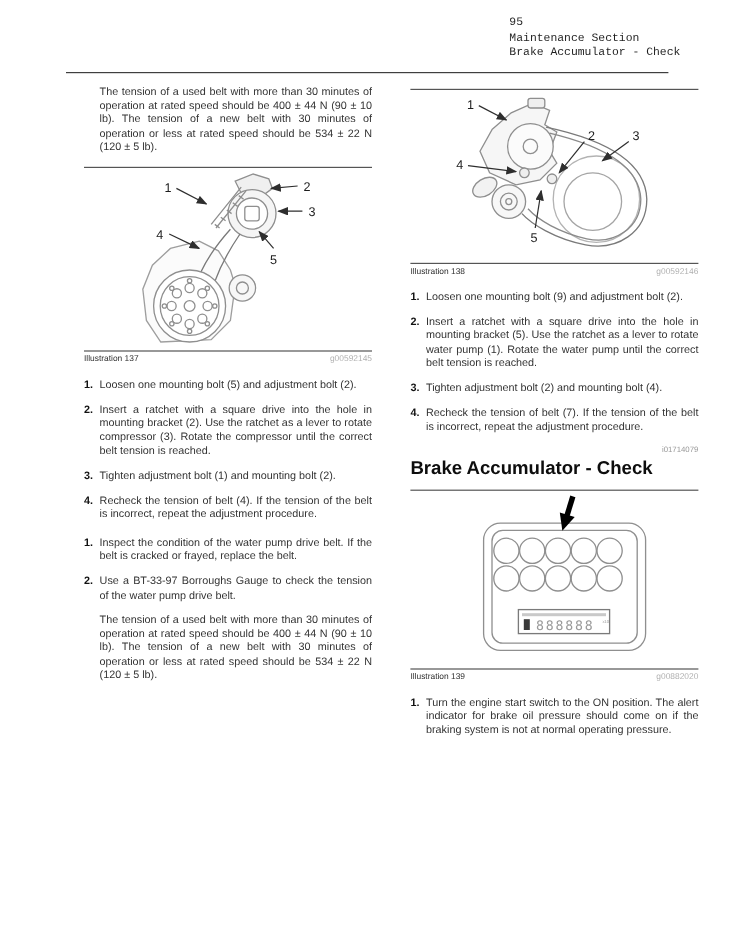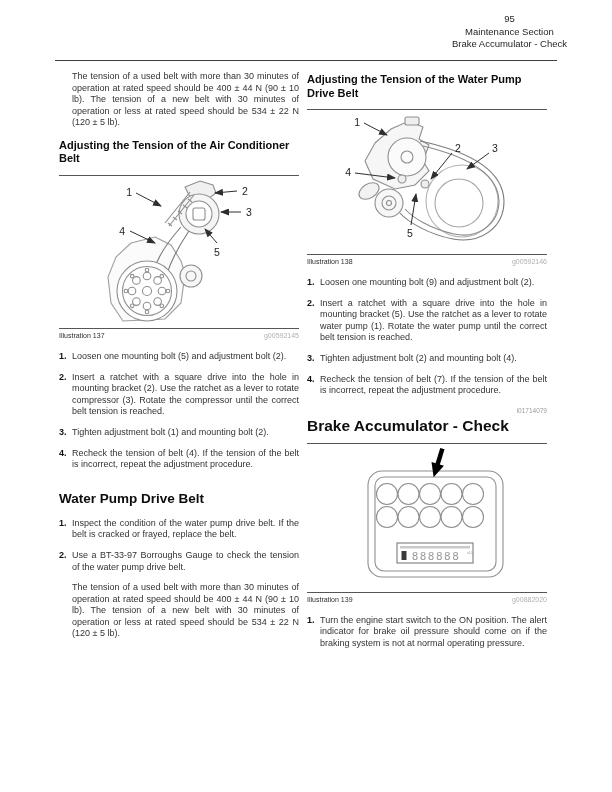--- a/index.html
+++ b/index.html
@@ -1,20 +1,20 @@
 <!DOCTYPE html>
 <html><head>
 <meta charset="utf-8">
 <style>
   html,body{margin:0;padding:0;background:#ffffff;}
   .page{position:relative;width:612px;height:792px;background:#ffffff;overflow:hidden;
         font-family:"Liberation Sans",sans-serif;color:#333;}
-  .header{position:absolute;top:13px;right:45px;text-align:center;font-size:9.5px;line-height:12.5px;color:#1f1f1f;}
+  .header{position:absolute;top:13px;right:45px;text-align:left;font-size:9.5px;line-height:12.5px;color:#1f1f1f;font-family:Liberation Mono, monospace;}
   .top-rule{position:absolute;top:60px;left:55px;right:55px;border-top:1.5px solid #3f3f3f;}
-  .columns{position:absolute;top:71px;left:59px;width:502px;display:flex;gap:8px;}
+  .columns{position:absolute;top:71px;left:70px;width:502px;display:flex;gap:32px;}
   .col{width:240px;flex:0 0 240px;}
   .body{font-size:9px;line-height:11.6px;color:#333;text-align:justify;margin:0 0 10px 0;}
   .indent{margin-left:13px;}
   h3.sec{font-size:11px;line-height:13.5px;color:#0d0d0d;margin:8px 0 9px 0;font-weight:bold;}
   h3.mt0{margin-top:2px;}
   h2.sec2{font-size:13.5px;line-height:15px;color:#0d0d0d;margin:20px 0 10px 0;font-weight:bold;}
   h1.sec1{font-size:15.5px;line-height:17px;color:#0d0d0d;margin:2px 0 9px 0;font-weight:bold;}
   .figure{margin:3px 0 10px 0;}
   .fig-art{border-top:1px solid #555;border-bottom:1px solid #555;padding:3px 0;}
   .fig-cap{display:flex;justify-content:space-between;align-items:baseline;font-size:7px;color:#2e2e2e;padding-top:3px;}
@@ -40,21 +40,20 @@
     <div>Brake Accumulator - Check</div>
   </div>
   <div class="top-rule"></div>
 
   <div class="columns">
 
     <div class="col">
 
       <p class="body indent">The tension of a used belt with more than 30 minutes of operation at rated speed should be 400 ± 44 N (90 ± 10 lb). The tension of a new belt with 30 minutes of operation or less at rated speed should be 534 ± 22 N (120 ± 5 lb).</p>
 
-      <h3 class="sec">Adjusting the Tension of the Air Conditioner Belt</h3>
 
       <figure class="figure" style="margin-top:6px">
         <div class="fig-art">
           <svg viewBox="0 0 240 146" width="240" height="146">
             <defs>
               <marker id="ah1" markerWidth="9" markerHeight="7" refX="8" refY="3.5" orient="auto">
                 <path d="M0,0L9,3.5L0,7Z" fill="#2e2e2e"></path>
               </marker>
             </defs>
             <g stroke="#8f8f8f" fill="none" stroke-width="1.1">
@@ -126,39 +125,37 @@
         <div class="step">
           <span class="num">3.</span>
           <span class="txt">Tighten adjustment bolt (1) and mounting bolt (2).</span>
         </div>
         <div class="step">
           <span class="num">4.</span>
           <span class="txt">Recheck the tension of belt (4). If the tension of the belt is incorrect, repeat the adjustment procedure.</span>
         </div>
       </div>
 
-      <h2 class="sec2">Water Pump Drive Belt</h2>
 
       <div class="steps">
         <div class="step">
           <span class="num">1.</span>
           <span class="txt">Inspect the condition of the water pump drive belt. If the belt is cracked or frayed, replace the belt.</span>
         </div>
         <div class="step">
           <span class="num">2.</span>
           <span class="txt">Use a BT-33-97 Borroughs Gauge to check the tension of the water pump drive belt.</span>
         </div>
       </div>
 
       <p class="body indent" style="margin-top:2px">The tension of a used belt with more than 30 minutes of operation at rated speed should be 400 ± 44 N (90 ± 10 lb). The tension of a new belt with 30 minutes of operation or less at rated speed should be 534 ± 22 N (120 ± 5 lb).</p>
     </div>
 
     <div class="col">
 
-      <h3 class="sec mt0">Adjusting the Tension of the Water Pump Drive Belt</h3>
 
       <figure class="figure">
         <div class="fig-art">
           <svg viewBox="0 0 240 138" width="240" height="138">
             <defs>
               <marker id="ah2" markerWidth="9" markerHeight="7" refX="8" refY="3.5" orient="auto">
                 <path d="M0,0L9,3.5L0,7Z" fill="#2e2e2e"></path>
               </marker>
             </defs>
             <g stroke="#8f8f8f" fill="none" stroke-width="1.1">

